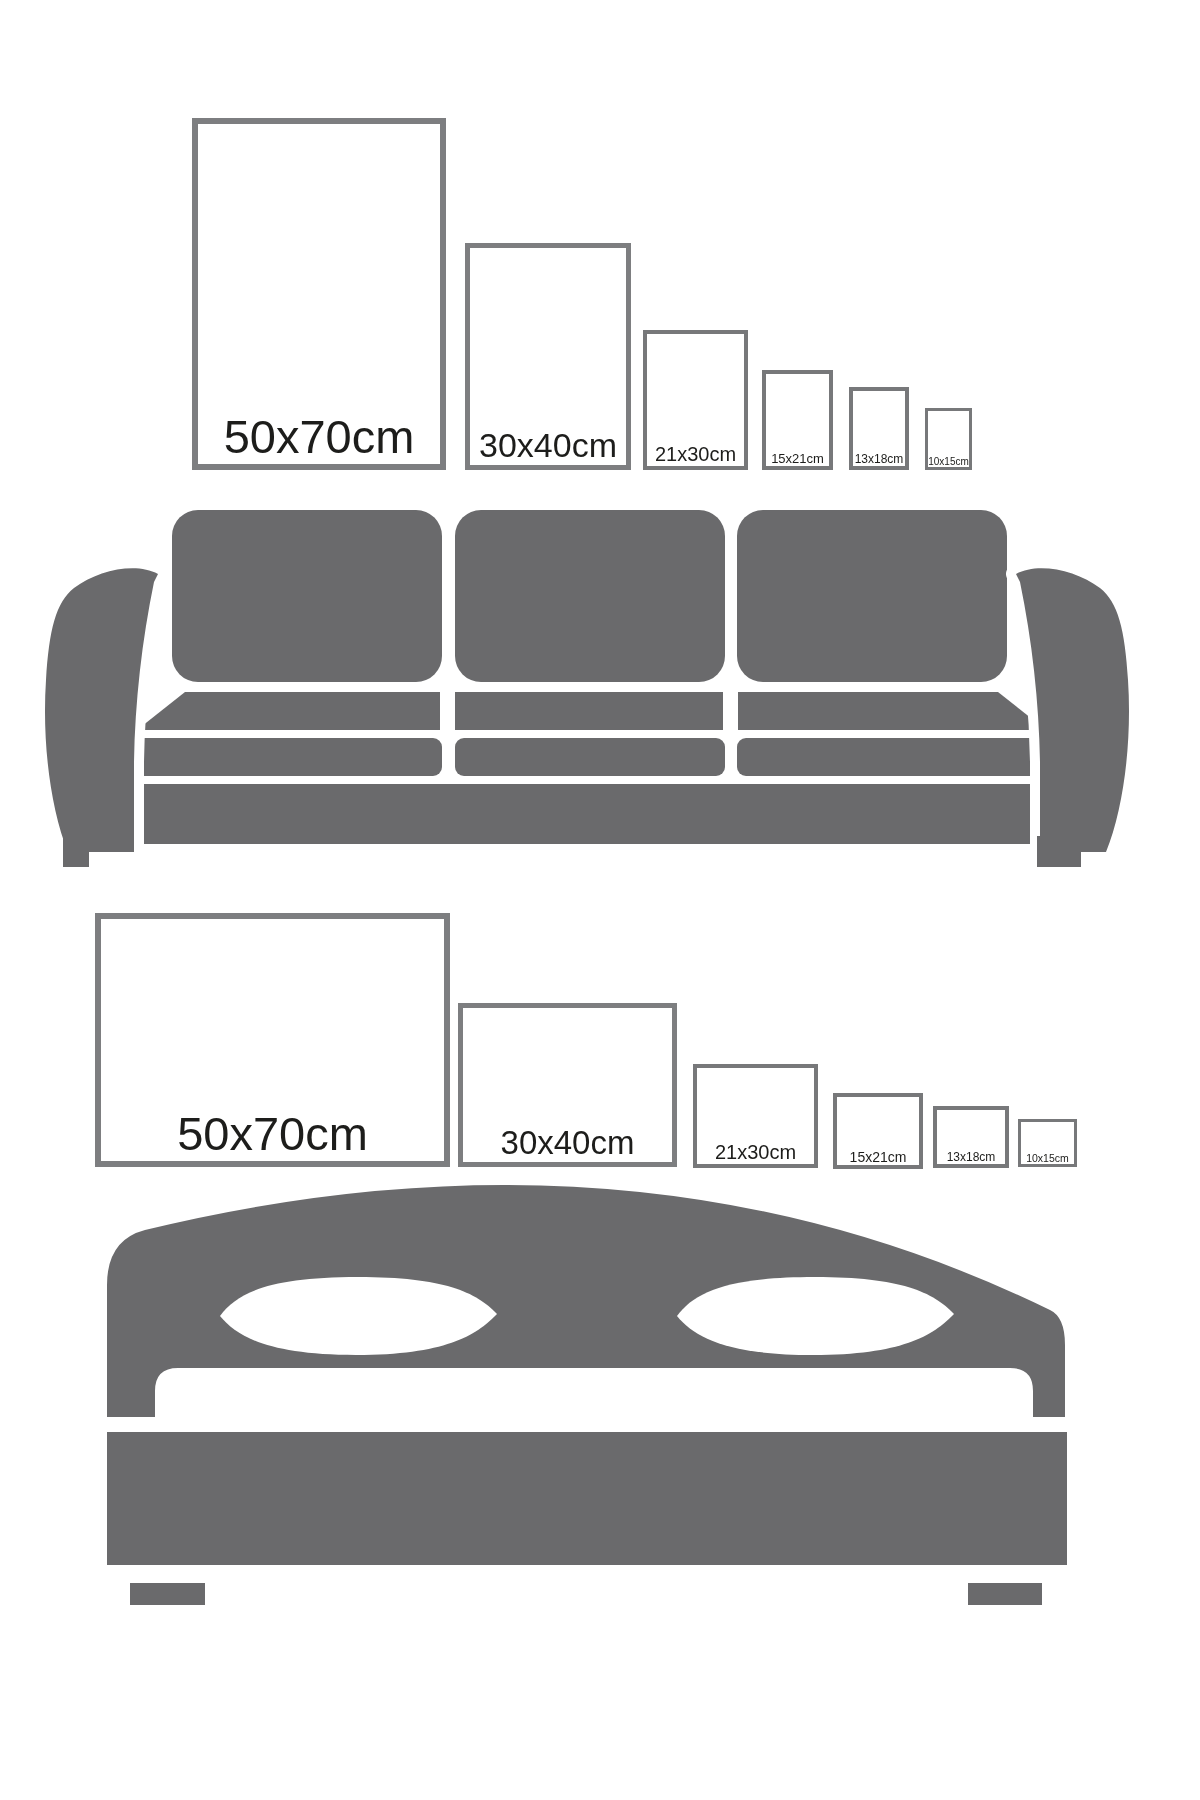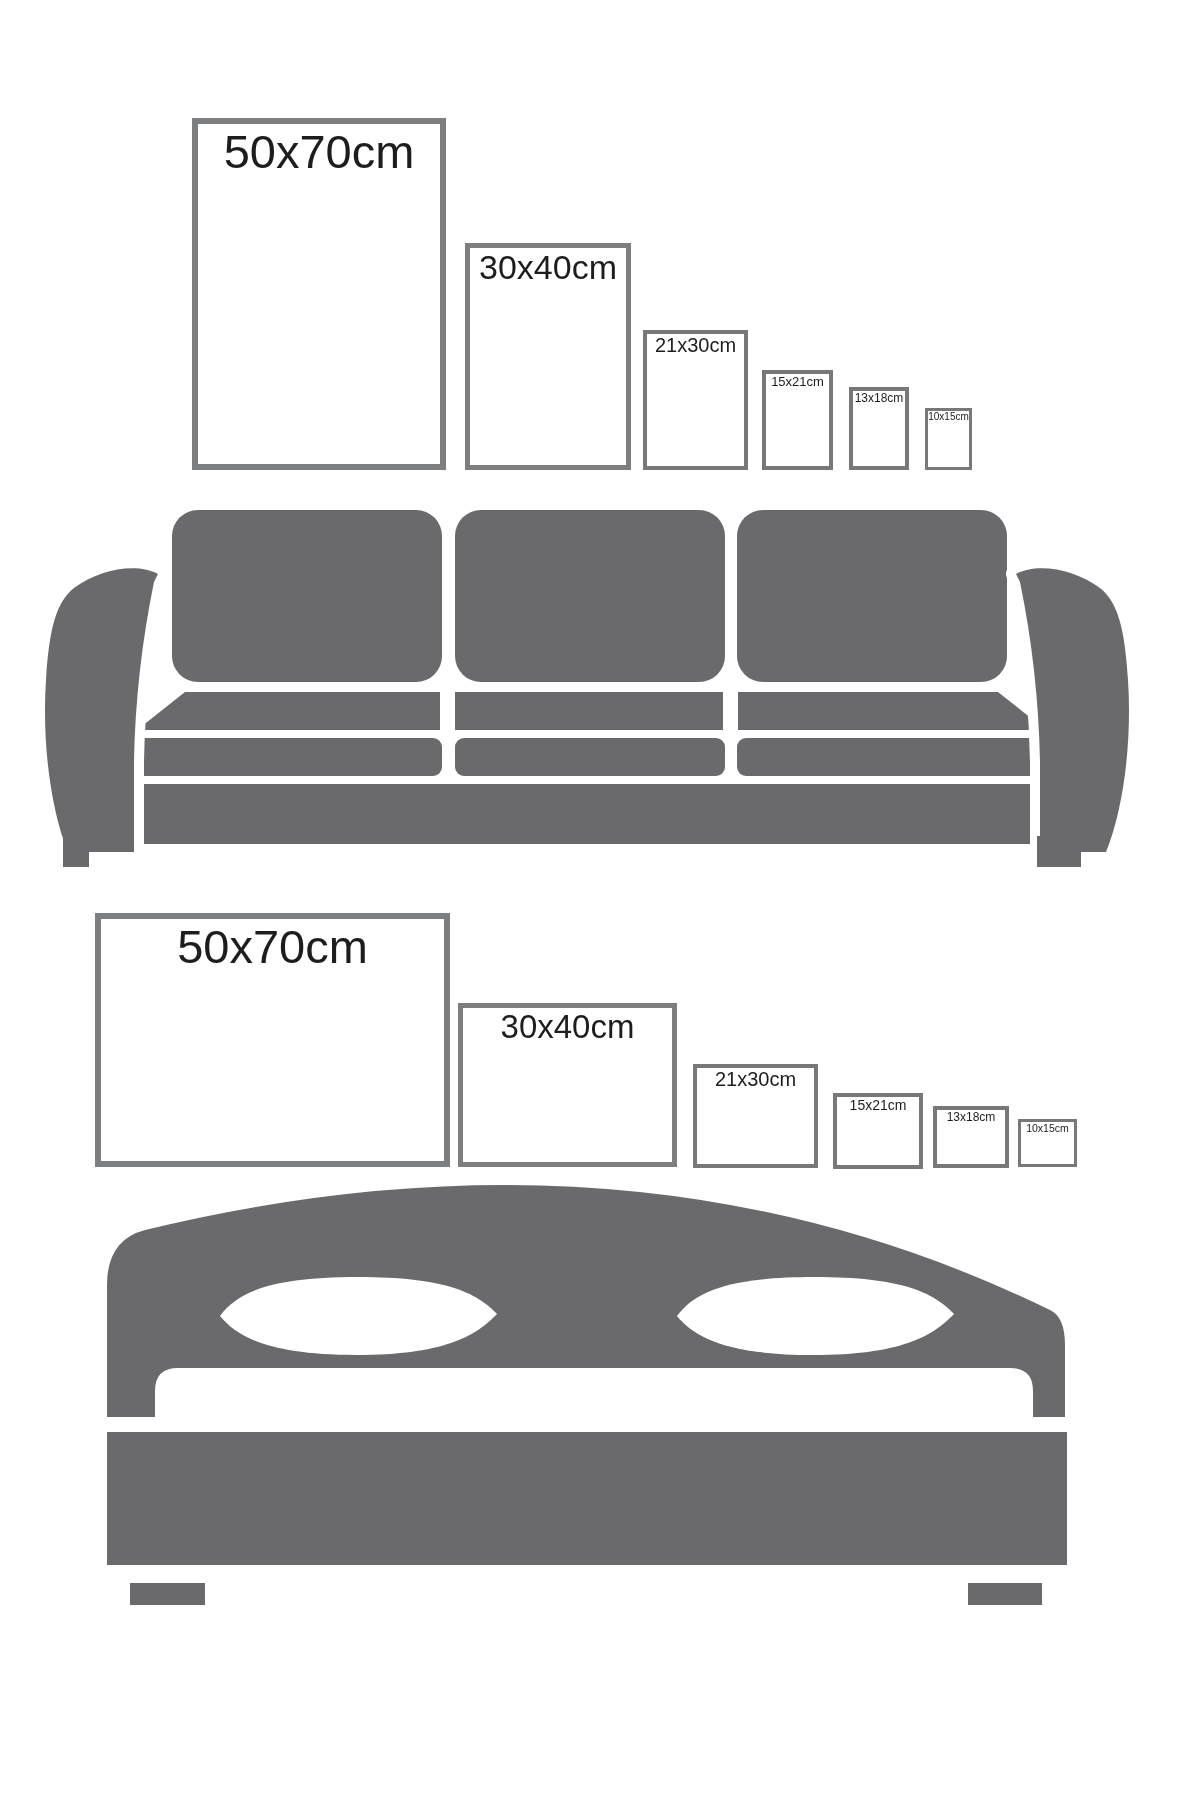--- a/index.html
+++ b/index.html
@@ -9,21 +9,21 @@
     margin:0 auto;
     background:#ffffff;
     font-family:"Liberation Sans", sans-serif;
     overflow:hidden;
   }
   .pframe{
     position:absolute;
     box-sizing:border-box;
     background:#ffffff;
     display:flex;
-    align-items:flex-start;
+    align-items:flex-end;
     justify-content:center;
   }
   .pframe span{
     color:#1d1d1b;
     white-space:nowrap;
     letter-spacing:0px;
   }
   
   #tf1{left:192px;top:118px;width:254px;height:352px;border:6px solid #7d7e80;font-size:47px;}
   #tf2{left:465px;top:243px;width:166px;height:227px;border:5px solid #7d7e80;font-size:34px;}

